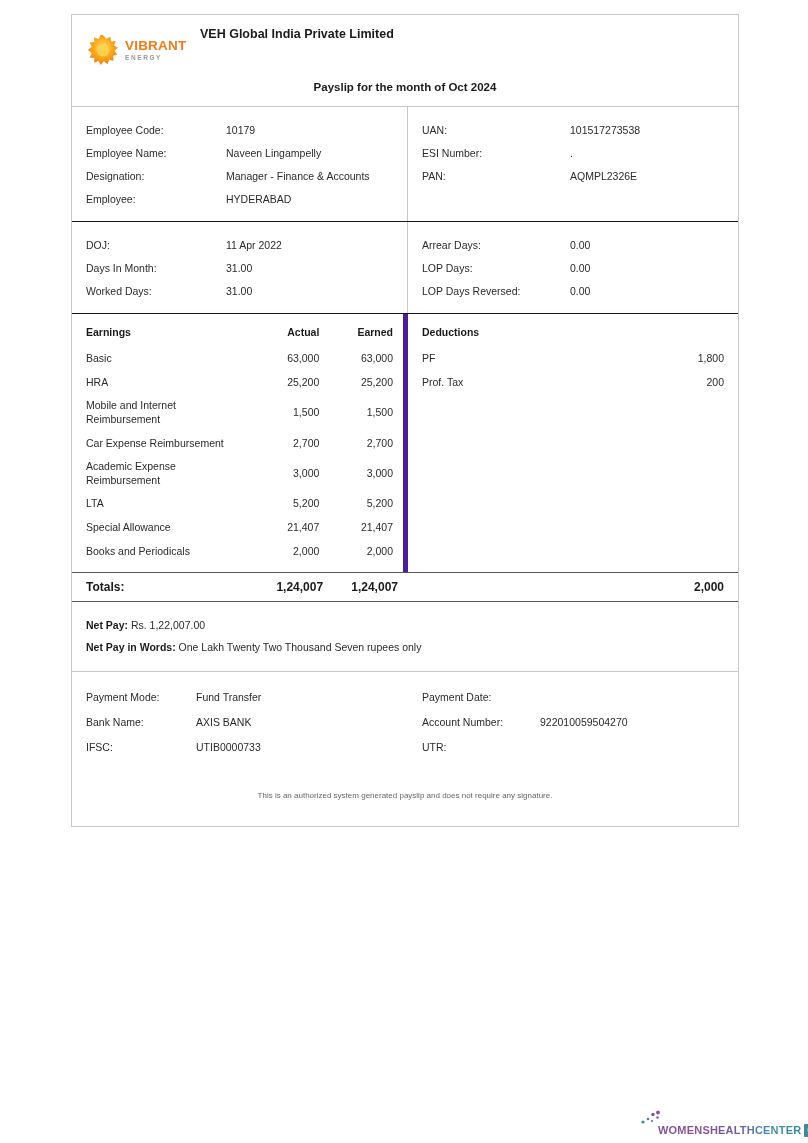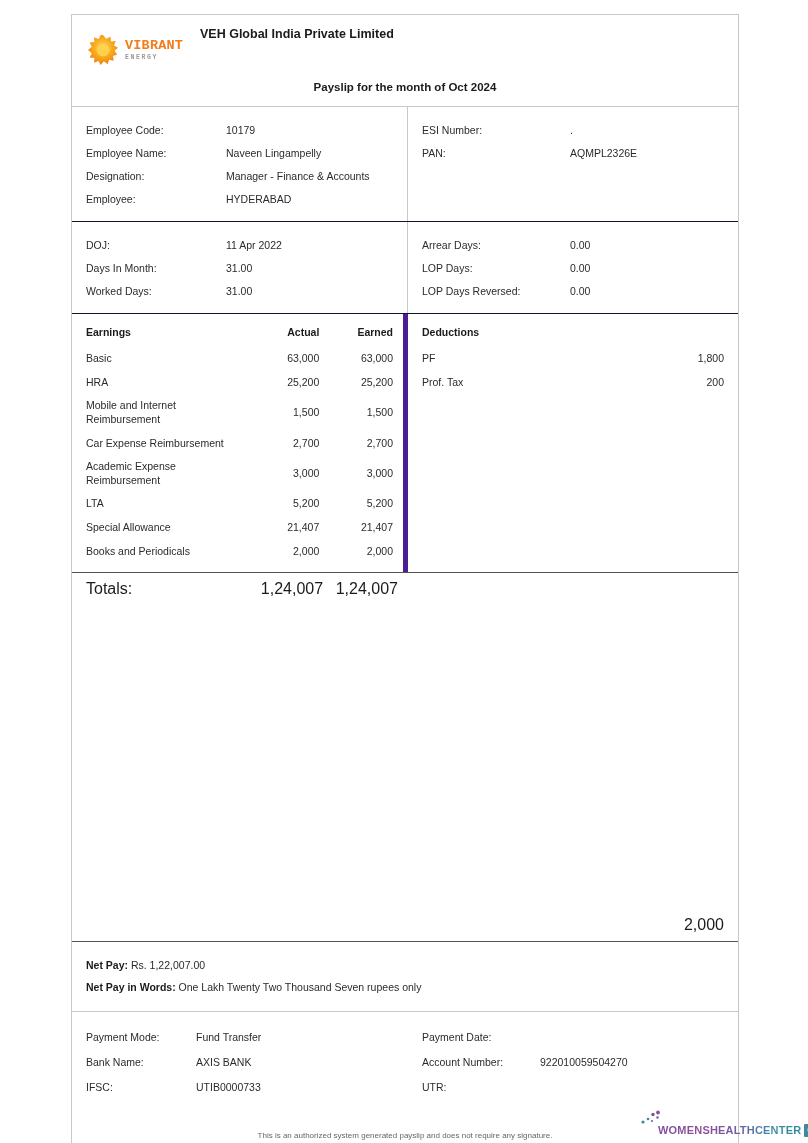--- a/index.html
+++ b/index.html
@@ -41,21 +41,20 @@
   }
   .logo-mark {
     width: 34px;
     height: 34px;
     flex: 0 0 34px;
     position: relative;
   }
   .logo-text {
     margin-left: 5px;
     line-height: 1;
-    font-family: Liberation Mono, monospace;
   }
   .logo-name {
     font-size: 13.5px;
     font-weight: bold;
     color: #f07c1a;
     letter-spacing: .2px;
   }
   .logo-sub {
     font-size: 6.5px;
     font-weight: bold;
@@ -169,25 +168,24 @@
   .earn-col table.tbl th.c1 { width: 52%; }
   .earn-col table.tbl th.c2 { width: 24%; }
   .earn-col table.tbl th.c3 { width: 24%; }
   .ded-col table.tbl th.c1 { width: 60%; }
   .ded-col table.tbl th.c2 { width: 40%; }
 
   
   .totals-row {
     display: flex;
     border-bottom: 1px solid #555555;
-    font-size: 16px;
-    font-weight: normal;
+    font-size: 12px;
+    font-weight: bold;
     color: #1b1b1b;
     padding: 7px 0;
-    flex-direction: column;
   }
   .totals-left {
     box-sizing: border-box;
     width: 336px;
     flex: 0 0 336px;
     display: flex;
     padding-left: 14px;
     padding-right: 10px;
   }
   .totals-label { flex: 0 0 52%; }
@@ -341,20 +339,24 @@
         <div class="info-label">Designation:</div>
         <div class="info-value">Manager - Finance &amp; Accounts</div>
       </div>
       <div class="info-row">
         <div class="info-label">Employee:</div>
         <div class="info-value">HYDERABAD</div>
       </div>
     </div>
     <div class="info-col right">
       <div class="info-row">
+        <div class="info-label">UAN:</div>
+        <div class="info-value">101517273538</div>
+      </div>
+      <div class="info-row">
         <div class="info-label">ESI Number:</div>
         <div class="info-value">.</div>
       </div>
       <div class="info-row">
         <div class="info-label">PAN:</div>
         <div class="info-value">AQMPL2326E</div>
       </div>
     </div>
   </div>
 

